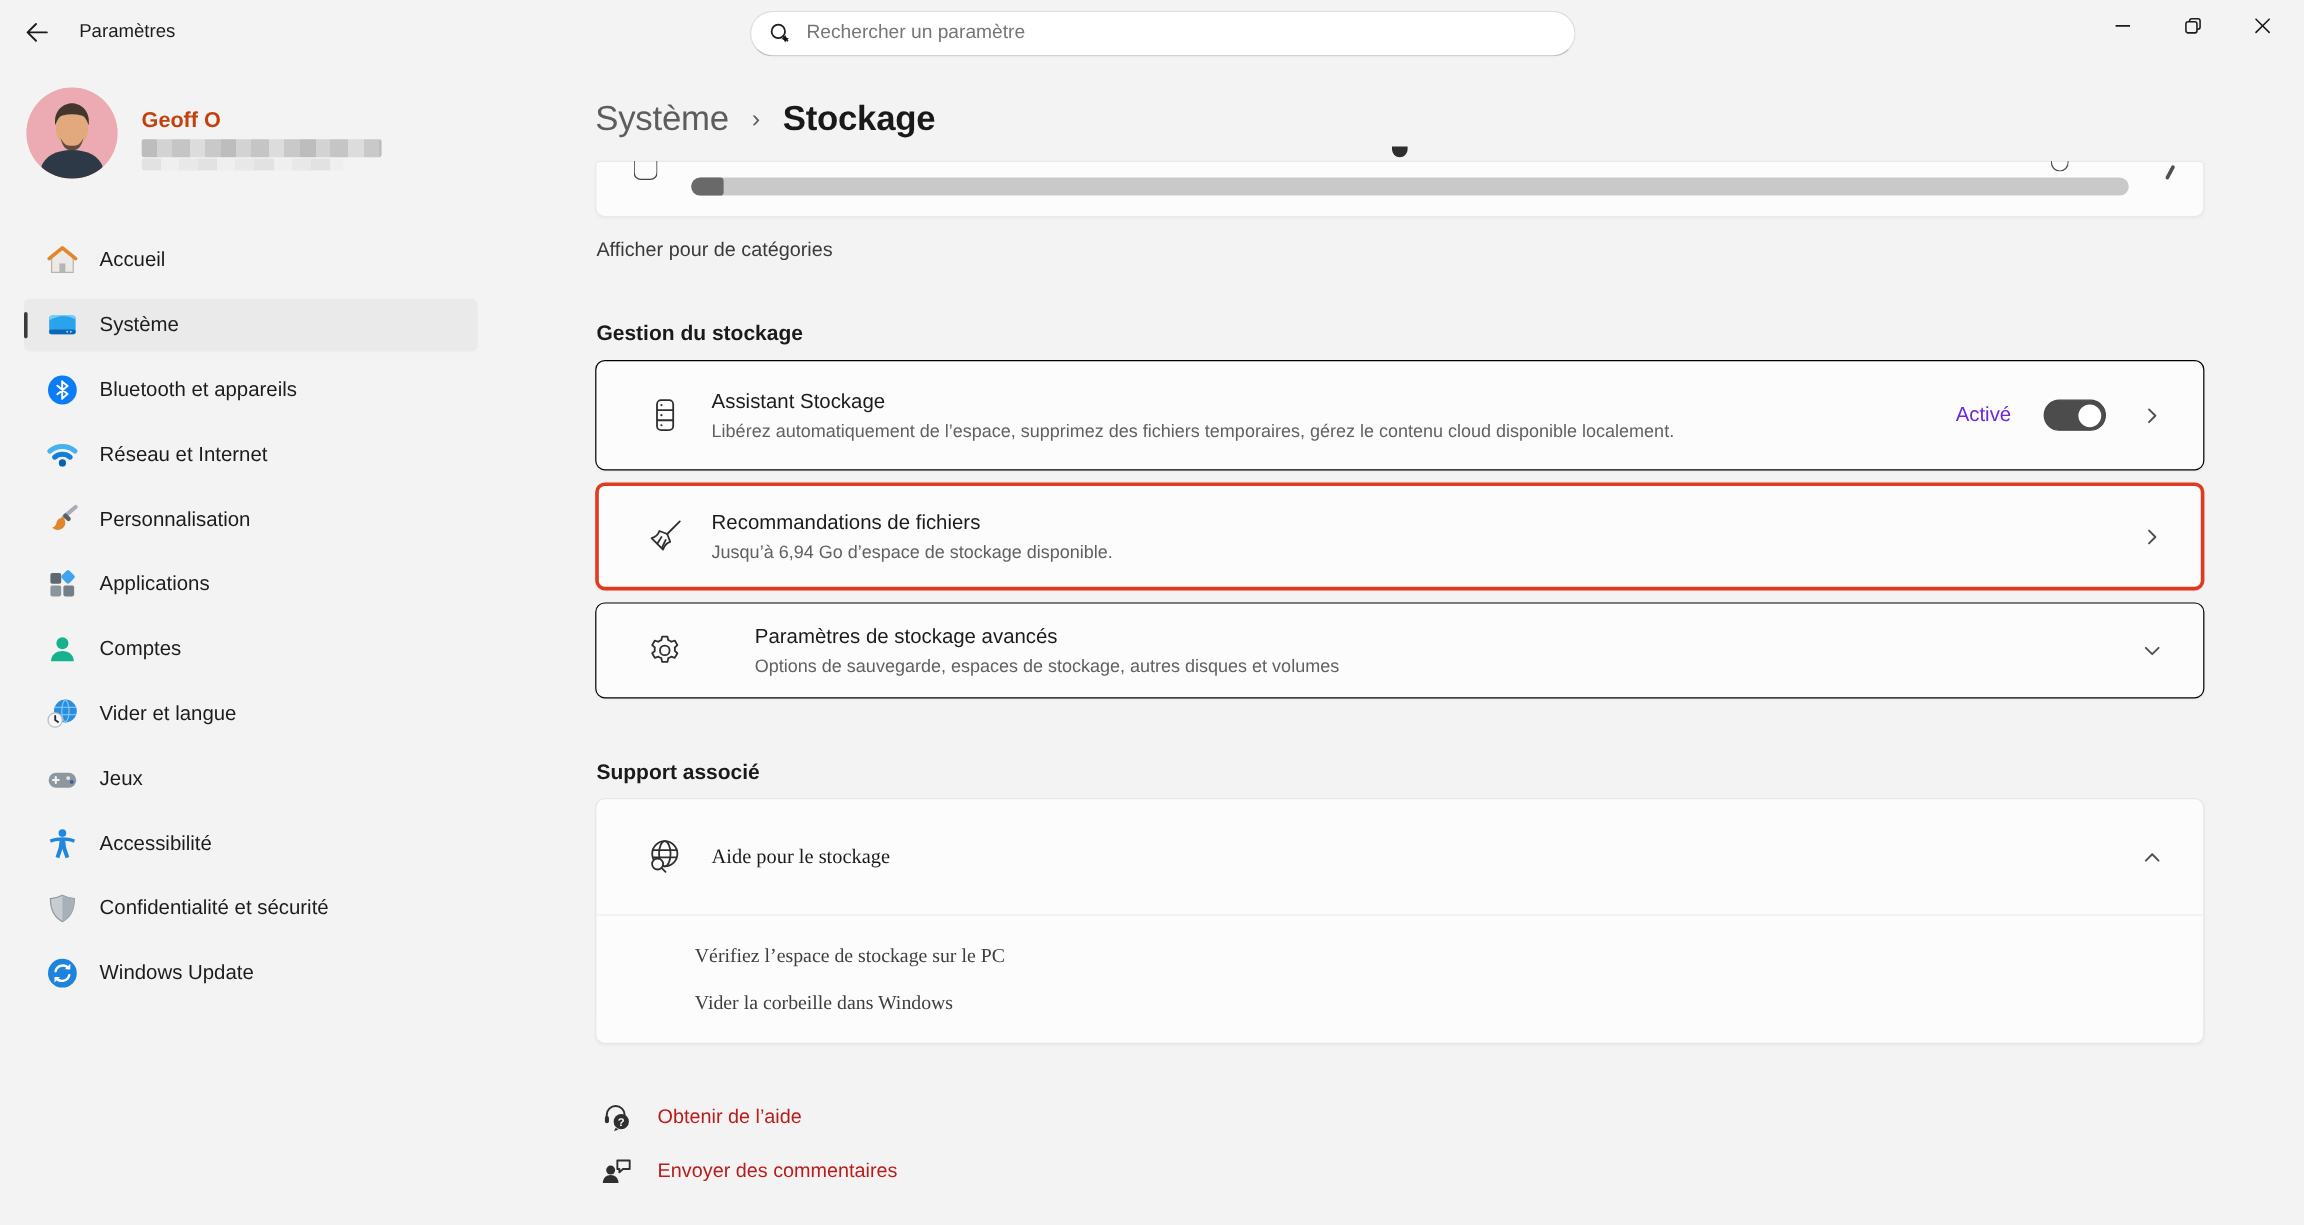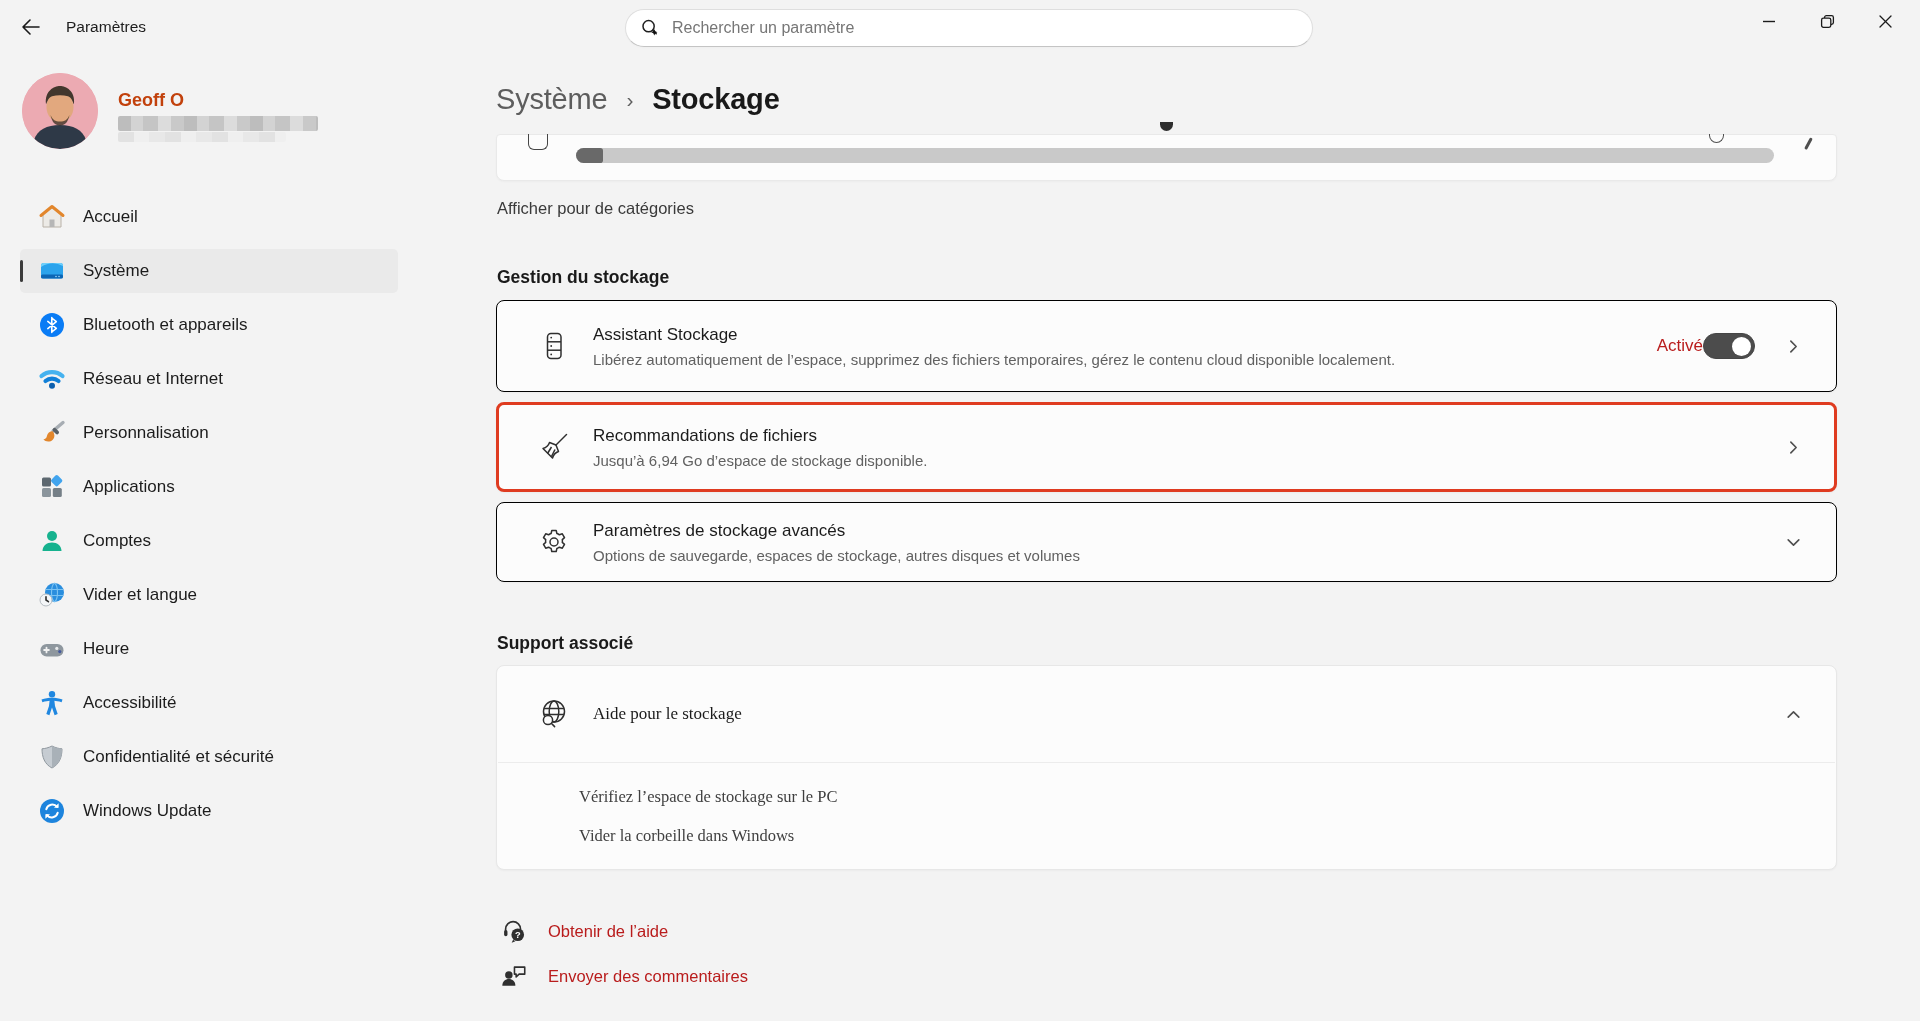--- a/index.html
+++ b/index.html
@@ -73,21 +73,21 @@
 
   .card { position:absolute; left:0; width:1341px; background:#fcfcfc;
     border:1px solid #000000; border-radius:8px; box-shadow:0 1px 2px rgba(0,0,0,0.035);
     display:flex; align-items:center; padding:0 34px 0 40px; cursor:pointer; }
   .card.highlighted { border:3px solid #df3b20; padding:0 32px 0 38px; }
   .card-icon { width:34px; margin-right:22px; flex:none; display:flex; justify-content:center; }
   .card-text { flex:1; min-width:0; }
   .card-title { font-size:17px; color:#1b1b1b; margin-bottom:6px; }
   .card-desc { font-size:15px; color:#616161; }
   .card-right { display:flex; align-items:center; flex:none; }
-  .status-label { font-size:17px; color:#b91c1c; }
+  .status-label { font-size:17px; color:#6d28d9; margin-right:27px; }
   .toggle { width:52px; height:26px; border-radius:13px; background:#4c4c4c;
     border:1px solid #454545; position:relative; cursor:pointer; }
   .toggle .knob { position:absolute; right:3px; top:2.5px; width:19px; height:19px;
     border-radius:50%; background:#ffffff; }
   .chev-slot { margin-left:30px; display:flex; }
 
   .support-card { position:absolute; left:0; top:613px; width:1341px; height:205px;
     background:#fcfcfc; border:1px solid #e7e7e7; border-radius:8px;
     box-shadow:0 1px 2px rgba(0,0,0,0.035);font-family:Liberation Serif, serif; }
   .sc-row { height:96px; display:flex; align-items:center; padding:0 34px 0 40px; cursor:pointer; }
@@ -262,21 +262,21 @@
 
     <div class="nav-item">
       <span class="nav-icon">
         <svg width="28" height="28" viewBox="0 0 28 28">
           <rect x="2.5" y="9" width="23" height="12.5" rx="6.2" fill="#8e979e"></rect>
           <path d="M8.5 12.6 v4.8 M6.1 15 h4.8" stroke="#f2f2f2" stroke-width="1.8" stroke-linecap="round"></path>
           <circle cx="18.8" cy="13.4" r="1.6" fill="#e8eaec"></circle>
           <circle cx="21.8" cy="16.6" r="1.6" fill="#43589c"></circle>
         </svg>
       </span>
-      <span class="nav-label">Heure</span>
+      <span class="nav-label">Jeux</span>
     </div>
 
     <div class="nav-item">
       <span class="nav-icon">
         <svg width="28" height="28" viewBox="0 0 28 28" fill="#1f87e0">
           <circle cx="14" cy="5.2" r="3.2"></circle>
           <path d="M3.5 10.5 c7-2.4 14-2.4 21 0 l-0.9 2.7 c-3.1-1-5.6-1.4-7.2-1.5 l0.6 5.3 2.7 8.1 -3.1 1.1 -2.6-7.7 -2.6 7.7 -3.1-1.1 2.7-8.1 0.6-5.3 c-1.6 0.1-4.1 0.5-7.2 1.5 z"></path>
         </svg>
       </span>
       <span class="nav-label">Accessibilité</span>
@@ -373,21 +373,21 @@
     </div>
     <div class="card-right">
       <span class="chev-slot">
         <svg width="17" height="17" viewBox="0 0 16 16" fill="none" stroke="#4f4f4f" stroke-width="1.5" stroke-linecap="round" stroke-linejoin="round">
             <path d="M5.5 3 l5 5 -5 5"></path>
           </svg>
       </span>
     </div>
   </div>
 
-  <div class="card" style="top:450px; height:80px;">
+  <div class="card" style="top:450px; height:80px;gap:36px;">
     <span class="card-icon">
       <svg width="30" height="30" viewBox="0 0 30 30" fill="none" stroke="#2f2f2f" stroke-width="1.5" stroke-linejoin="round">
         <path d="M12.8 3.5 h4.4 l0.7 3 c0.9 0.3 1.7 0.7 2.5 1.3 l2.9-1 2.2 3.8 -2.2 2 c0.1 0.5 0.1 0.9 0.1 1.4 s0 0.9-0.1 1.4 l2.2 2 -2.2 3.8 -2.9-1 c-0.8 0.6-1.6 1-2.5 1.3 l-0.7 3 h-4.4 l-0.7-3 c-0.9-0.3-1.7-0.7-2.5-1.3 l-2.9 1 -2.2-3.8 2.2-2 c-0.1-0.5-0.1-0.9-0.1-1.4 s0-0.9 0.1-1.4 l-2.2-2 2.2-3.8 2.9 1 c0.8-0.6 1.6-1 2.5-1.3 z"></path>
         <circle cx="15" cy="15" r="4"></circle>
       </svg>
     </span>
     <div class="card-text">
       <div class="card-title">Paramètres de stockage avancés</div>
       <div class="card-desc">Options de sauvegarde, espaces de stockage, autres disques et volumes</div>
     </div>

